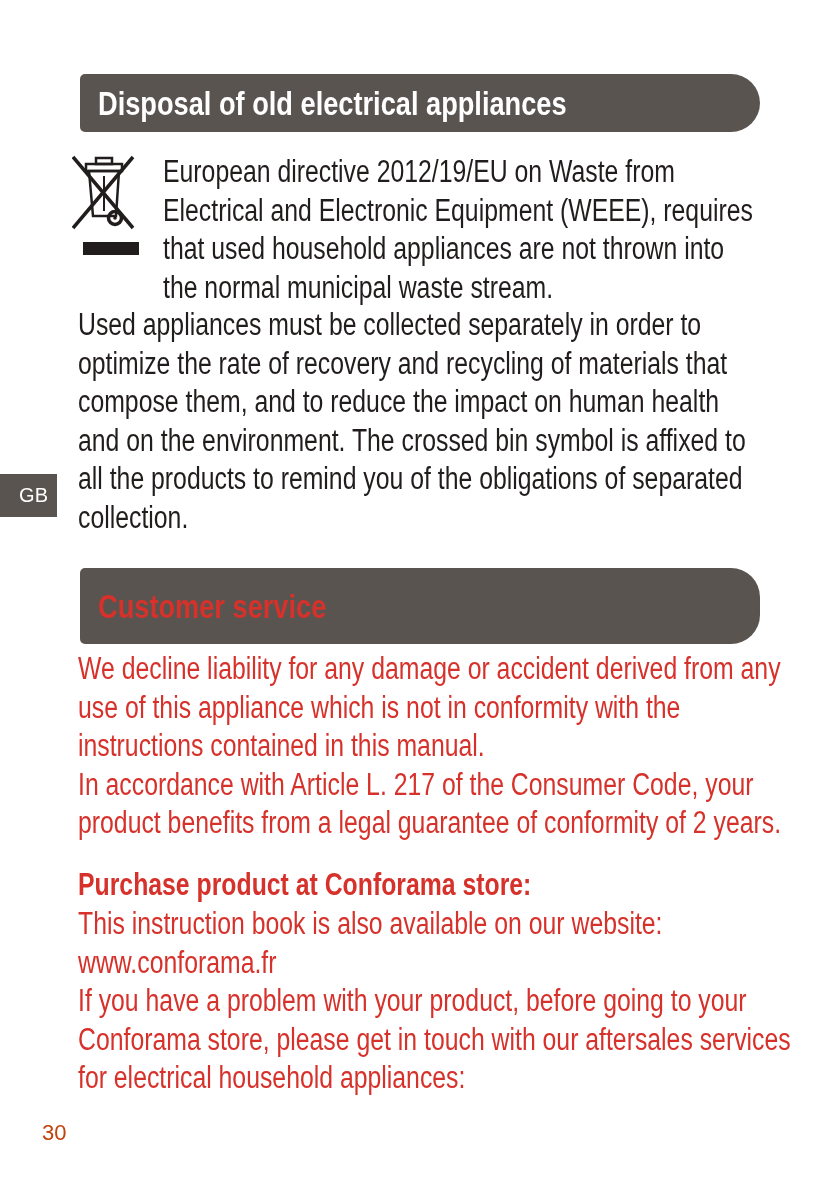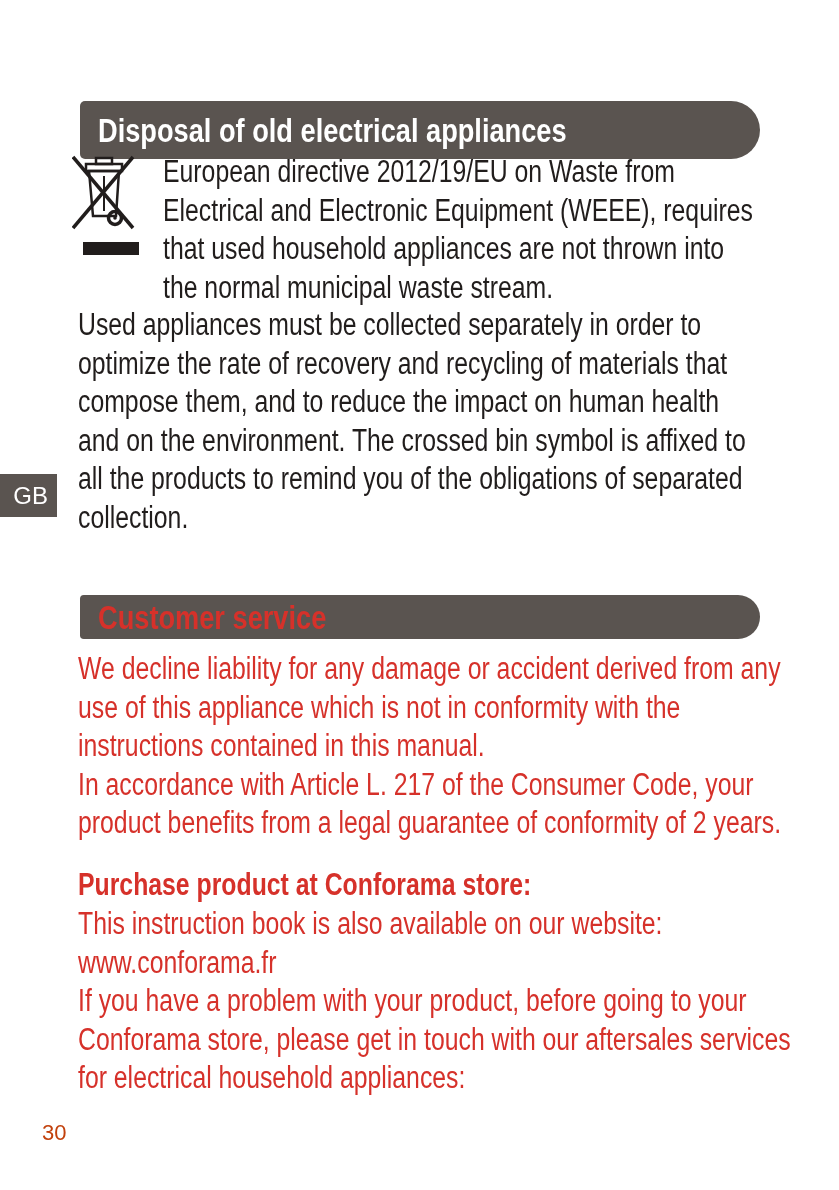--- a/index.html
+++ b/index.html
@@ -21,24 +21,23 @@
     position: absolute;
     left: 80px;
     width: 680px;
     height: 58px;
     background: #5a5450;
     border-radius: 5px 29px 29px 5px;
     display: flex;
     align-items: center;
     padding-left: 18px;
     overflow: hidden;
-    margin-top: 27px;
   }
   .banner-1 { top: 74px; }
-  .banner-2 { top: 568px; height: 44px; }
+  .banner-2 { top: 568px; height: 76px; }
 
   .banner-title {
     font-size: 34px;
     font-weight: bold;
     color: #ffffff;
     letter-spacing: 0px;
   }
   .banner-title.red { color: #d6312a; }
 
   .weee-icon-box {
@@ -73,21 +72,21 @@
   }
 
   .gb-tab {
     position: absolute;
     left: 0;
     top: 474px;
     width: 57px;
     height: 43px;
     background: #5a5450;
     color: #ffffff;
-    font-size: 24px;
+    font-size: 20px;
     display: flex;
     align-items: center;
     justify-content: flex-end;
     padding-right: 9px;
   }
 
   .page-number {
     position: absolute;
     left: 42px;
     top: 1120px;

